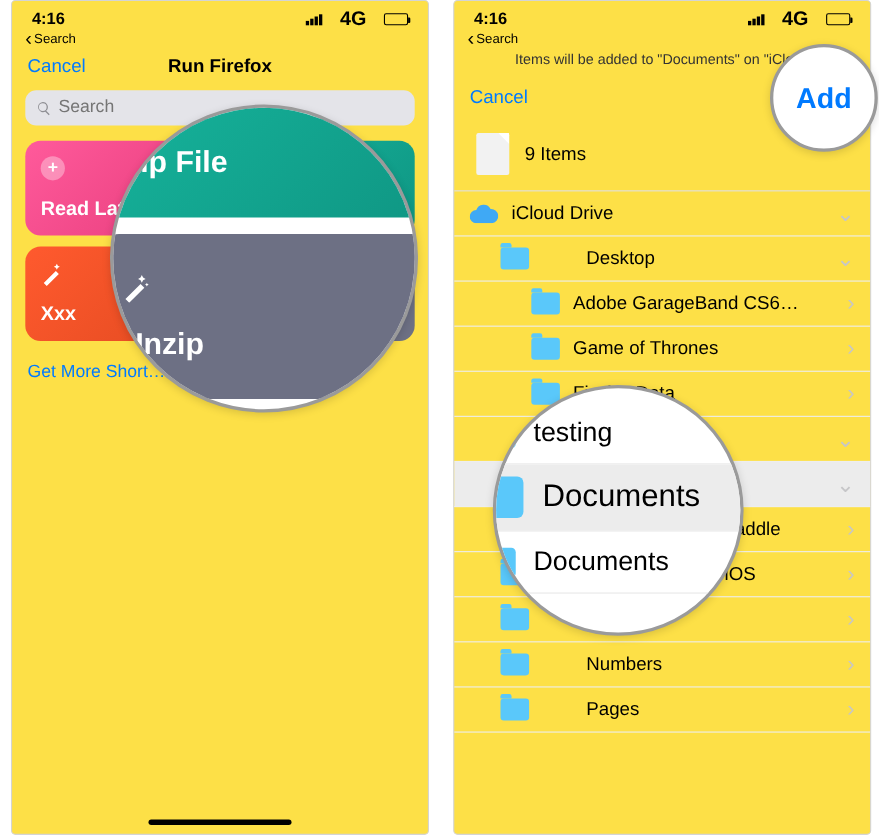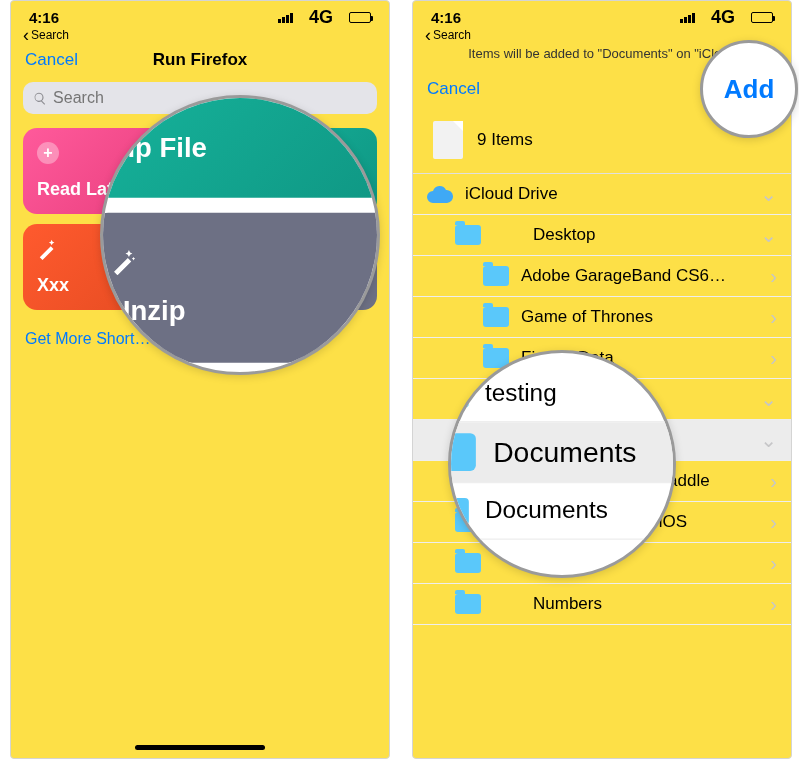--- a/index.html
+++ b/index.html
@@ -236,20 +236,25 @@
     <div class="row indent-1">
       <span class="folder-ico"></span>
       <span class="fold-label">Keynote</span>
       <span class="chev chev-right"></span>
     </div>
     <div class="row indent-1">
       <span class="folder-ico"></span>
       <span class="fold-label">Numbers</span>
       <span class="chev chev-right"></span>
     </div>
+    <div class="row indent-1">
+      <span class="folder-ico"></span>
+      <span class="fold-label">Pages</span>
+      <span class="chev chev-right"></span>
+    </div>
   </div>
 </div>
 
 <div class="mag mag-shortcuts">
   <div class="inner">
     <div class="big-card big-zip">
       <span class="t">Zip File</span>
     </div>
     <div class="big-card big-unzip">
       <span class="wand-ico"><svg viewBox="0 0 24 24" fill="#fff">

